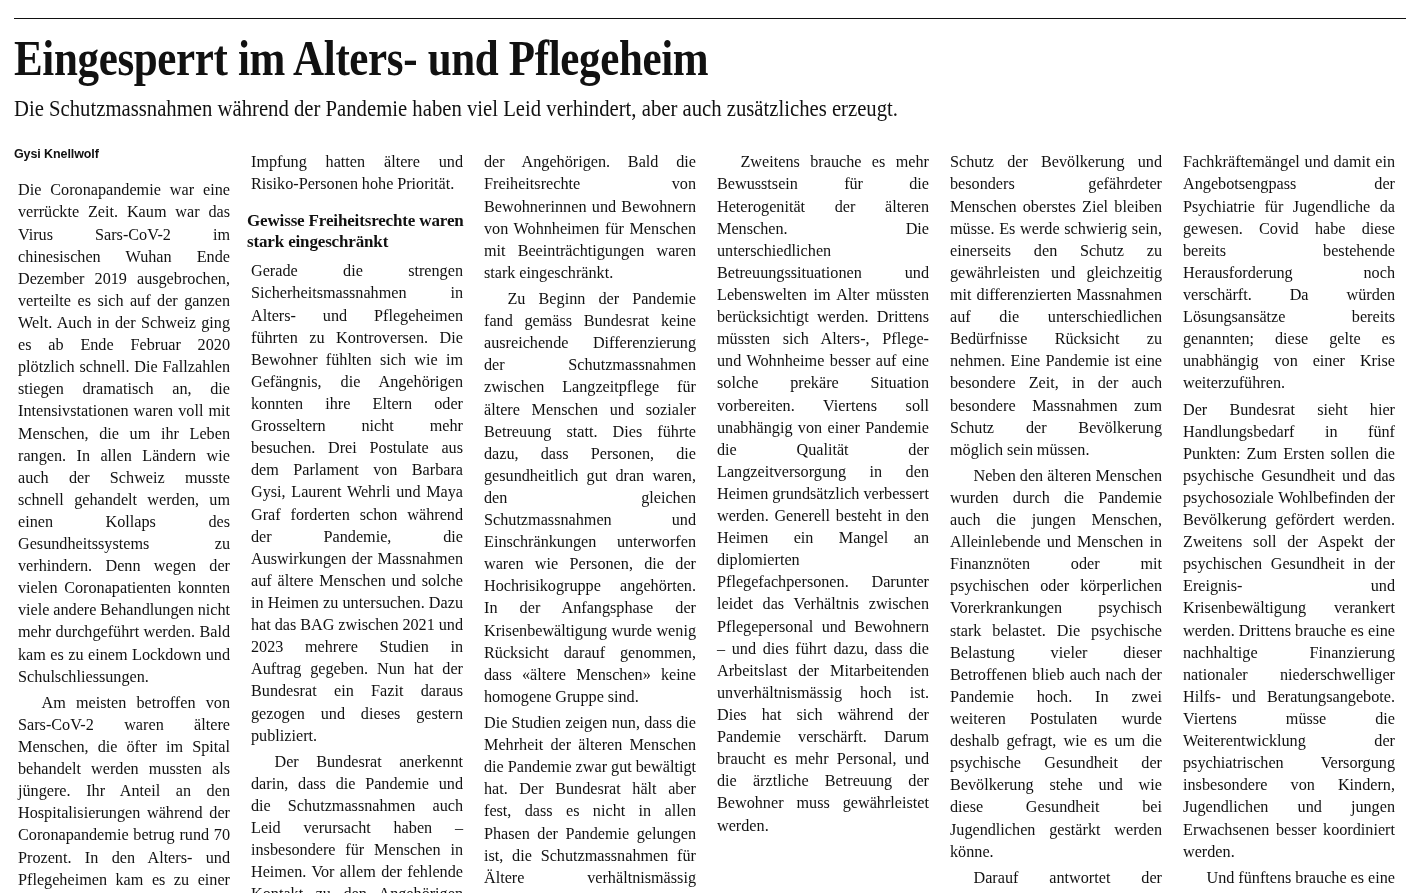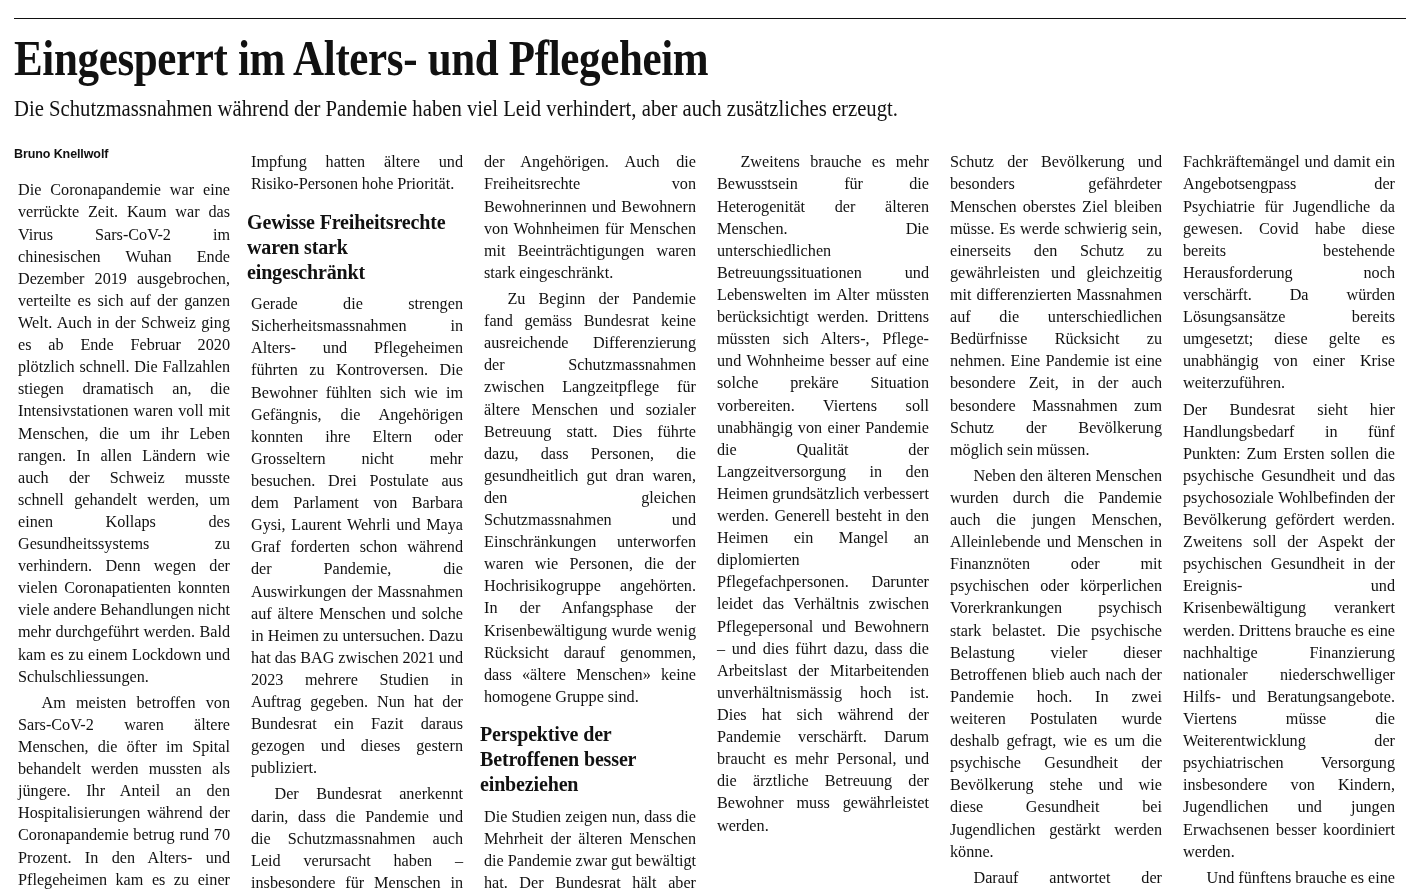--- a/index.html
+++ b/index.html
@@ -63,21 +63,21 @@
     font-family: "Liberation Sans", "DejaVu Sans", sans-serif;
     font-weight: 700;
     font-size: 12.5px;
     line-height: 1.2;
     letter-spacing: -0.1px;
     margin: 0 0 17px 0;
   }
   .sec-head {
     font-family: "Liberation Serif", "DejaVu Serif", serif;
     font-weight: 700;
-    font-size: 20px;
+    font-size: 17px;
     line-height: 1.26;
     margin: 14px 0 8px 0;
     letter-spacing: -0.15px;
   }
   p.body {
     font-family: "Liberation Serif", "DejaVu Serif", serif;
     font-size: 16.2px;
     line-height: 1.365;
     text-align: justify;
     text-justify: inter-word;
@@ -94,50 +94,49 @@
 
   <div class="top-rule"></div>
 
   <h1 class="headline">Eingesperrt im Alters- und Pflegeheim</h1>
 
   <p class="subhead-lead">Die Schutzmassnahmen während der Pandemie haben viel Leid verhindert, aber auch zusätzliches erzeugt.</p>
 
   <div class="columns">
 
     <div class="col has-byline">
-      <div class="byline">Bruno Knellwolf</div>
+      <div class="byline">Gysi Knellwolf</div>
       <p class="body">Die Coronapandemie war eine verrückte Zeit. Kaum war das Virus Sars-CoV-2 im chinesischen Wuhan Ende Dezember 2019 ausgebrochen, verteilte es sich auf der ganzen Welt. Auch in der Schweiz ging es ab Ende Februar 2020 plötzlich schnell. Die Fallzahlen stiegen dramatisch an, die Intensivstationen waren voll mit Menschen, die um ihr Leben rangen. In allen Ländern wie auch der Schweiz musste schnell gehandelt werden, um einen Kollaps des Gesundheitssystems zu verhindern. Denn wegen der vielen Coronapatienten konnten viele andere Behandlungen nicht mehr durchgeführt werden. Bald kam es zu einem Lockdown und Schulschliessungen.</p>
       <p class="body indent">Am meisten betroffen von Sars-CoV-2 waren ältere Menschen, die öfter im Spital behandelt werden mussten als jüngere. Ihr Anteil an den Hospitalisierungen während der Coronapandemie betrug rund 70 Prozent. In den Alters- und Pflegeheimen kam es zu einer hohen Übersterblichkeit. Deshalb wurden die Schutzmassnahmen des Bundesamts für Gesundheit auf die älteren Menschen fokussiert. Auch bei der</p>
     </div>
 
     <div class="col">
       <p class="body">Impfung hatten ältere und Risiko-Personen hohe Priorität.</p>
       <h2 class="sec-head">Gewisse Freiheitsrechte waren stark eingeschränkt</h2>
       <p class="body">Gerade die strengen Sicherheitsmassnahmen in Alters- und Pflegeheimen führten zu Kontroversen. Die Bewohner fühlten sich wie im Gefängnis, die Angehörigen konnten ihre Eltern oder Grosseltern nicht mehr besuchen. Drei Postulate aus dem Parlament von Barbara Gysi, Laurent Wehrli und Maya Graf forderten schon während der Pandemie, die Auswirkungen der Massnahmen auf ältere Menschen und solche in Heimen zu untersuchen. Dazu hat das BAG zwischen 2021 und 2023 mehrere Studien in Auftrag gegeben. Nun hat der Bundesrat ein Fazit daraus gezogen und dieses gestern publiziert.</p>
       <p class="body indent">Der Bundesrat anerkennt darin, dass die Pandemie und die Schutzmassnahmen auch Leid verursacht haben – insbesondere für Menschen in Heimen. Vor allem der fehlende Kontakt zu den Angehörigen aufgrund der strikten Besuchsregelungen hatte das Wohlbefinden negativ beeinflusst. Wegen des Wegfalls von Unterstützungsangeboten zu Hause kam es zu einer grossen Belastung</p>
     </div>
 
     <div class="col">
-      <p class="body">der Angehörigen. Auch die Freiheitsrechte von Bewohnerinnen und Bewohnern von Wohnheimen für Menschen mit Beeinträchtigungen waren stark eingeschränkt.</p>
+      <p class="body">der Angehörigen. Bald die Freiheitsrechte von Bewohnerinnen und Bewohnern von Wohnheimen für Menschen mit Beeinträchtigungen waren stark eingeschränkt.</p>
       <p class="body indent">Zu Beginn der Pandemie fand gemäss Bundesrat keine ausreichende Differenzierung der Schutzmassnahmen zwischen Langzeitpflege für ältere Menschen und sozialer Betreuung statt. Dies führte dazu, dass Personen, die gesundheitlich gut dran waren, den gleichen Schutzmassnahmen und Einschränkungen unterworfen waren wie Personen, die der Hochrisikogruppe angehörten. In der Anfangsphase der Krisenbewältigung wurde wenig Rücksicht darauf genommen, dass «ältere Menschen» keine homogene Gruppe sind.</p>
-      <h2 class="sec-head">Perspektive der Betroffenen besser einbeziehen</h2>
       <p class="body">Die Studien zeigen nun, dass die Mehrheit der älteren Menschen die Pandemie zwar gut bewältigt hat. Der Bundesrat hält aber fest, dass es nicht in allen Phasen der Pandemie gelungen ist, die Schutzmassnahmen für Ältere verhältnismässig auszugestalten. Daraus erkennt der Bundesrat vier Schlüsselelemente für die Bewältigung einer</p>
     </div>
 
     <div class="col">
       <p class="body indent">Zweitens brauche es mehr Bewusstsein für die Heterogenität der älteren Menschen. Die unterschiedlichen Betreuungssituationen und Lebenswelten im Alter müssten berücksichtigt werden. Drittens müssten sich Alters-, Pflege- und Wohnheime besser auf eine solche prekäre Situation vorbereiten. Viertens soll unabhängig von einer Pandemie die Qualität der Langzeitversorgung in den Heimen grundsätzlich verbessert werden. Generell besteht in den Heimen ein Mangel an diplomierten Pflegefachpersonen. Darunter leidet das Verhältnis zwischen Pflegepersonal und Bewohnern – und dies führt dazu, dass die Arbeitslast der Mitarbeitenden unverhältnismässig hoch ist. Dies hat sich während der Pandemie verschärft. Darum braucht es mehr Personal, und die ärztliche Betreuung der Bewohner muss gewährleistet werden.</p>
 
     </div>
 
     <div class="col">
       <p class="body">Schutz der Bevölkerung und besonders gefährdeter Menschen oberstes Ziel bleiben müsse. Es werde schwierig sein, einerseits den Schutz zu gewährleisten und gleichzeitig mit differenzierten Massnahmen auf die unterschiedlichen Bedürfnisse Rücksicht zu nehmen. Eine Pandemie ist eine besondere Zeit, in der auch besondere Massnahmen zum Schutz der Bevölkerung möglich sein müssen.</p>
       <p class="body indent">Neben den älteren Menschen wurden durch die Pandemie auch die jungen Menschen, Alleinlebende und Menschen in Finanznöten oder mit psychischen oder körperlichen Vorerkrankungen psychisch stark belastet. Die psychische Belastung vieler dieser Betroffenen blieb auch nach der Pandemie hoch. In zwei weiteren Postulaten wurde deshalb gefragt, wie es um die psychische Gesundheit der Bevölkerung stehe und wie diese Gesundheit bei Jugendlichen gestärkt werden könne.</p>
       <p class="body indent">Darauf antwortet der Bundesrat, dass eine grosse Mehrheit der Bevölkerung Corona psychisch gut bewältigt habe. Aber die oben genannten Bevölkerungsgruppen hätten stärker gelitten unter der Pandemie. Bereits vor der Pandemie sei der</p>
     </div>
 
     <div class="col">
-      <p class="body">Fachkräftemängel und damit ein Angebotsengpass der Psychiatrie für Jugendliche da gewesen. Covid habe diese bereits bestehende Herausforderung noch verschärft. Da würden Lösungsansätze bereits umgesetzt; diese gelte es unabhängig von einer Krise weiterzuführen.</p>
+      <p class="body">Fachkräftemängel und damit ein Angebotsengpass der Psychiatrie für Jugendliche da gewesen. Covid habe diese bereits bestehende Herausforderung noch verschärft. Da würden Lösungsansätze bereits genannten; diese gelte es unabhängig von einer Krise weiterzuführen.</p>
       <p class="body">Der Bundesrat sieht hier Handlungsbedarf in fünf Punkten: Zum Ersten sollen die psychische Gesundheit und das psychosoziale Wohlbefinden der Bevölkerung gefördert werden. Zweitens soll der Aspekt der psychischen Gesundheit in der Ereignis- und Krisenbewältigung verankert werden. Drittens brauche es eine nachhaltige Finanzierung nationaler niederschwelliger Hilfs- und Beratungsangebote. Viertens müsse die Weiterentwicklung der psychiatrischen Versorgung insbesondere von Kindern, Jugendlichen und jungen Erwachsenen besser koordiniert werden.</p>
       <p class="body indent">Und fünftens brauche es eine Förderung von Monitoring und Forschung zur psychischen Gesundheit. Umzusetzen hätten all die Massnahmen die Gemeinden, Kantone oder private Organisationen.</p>
     </div>
 
   </div>
 </div>
 
 </body></html>

